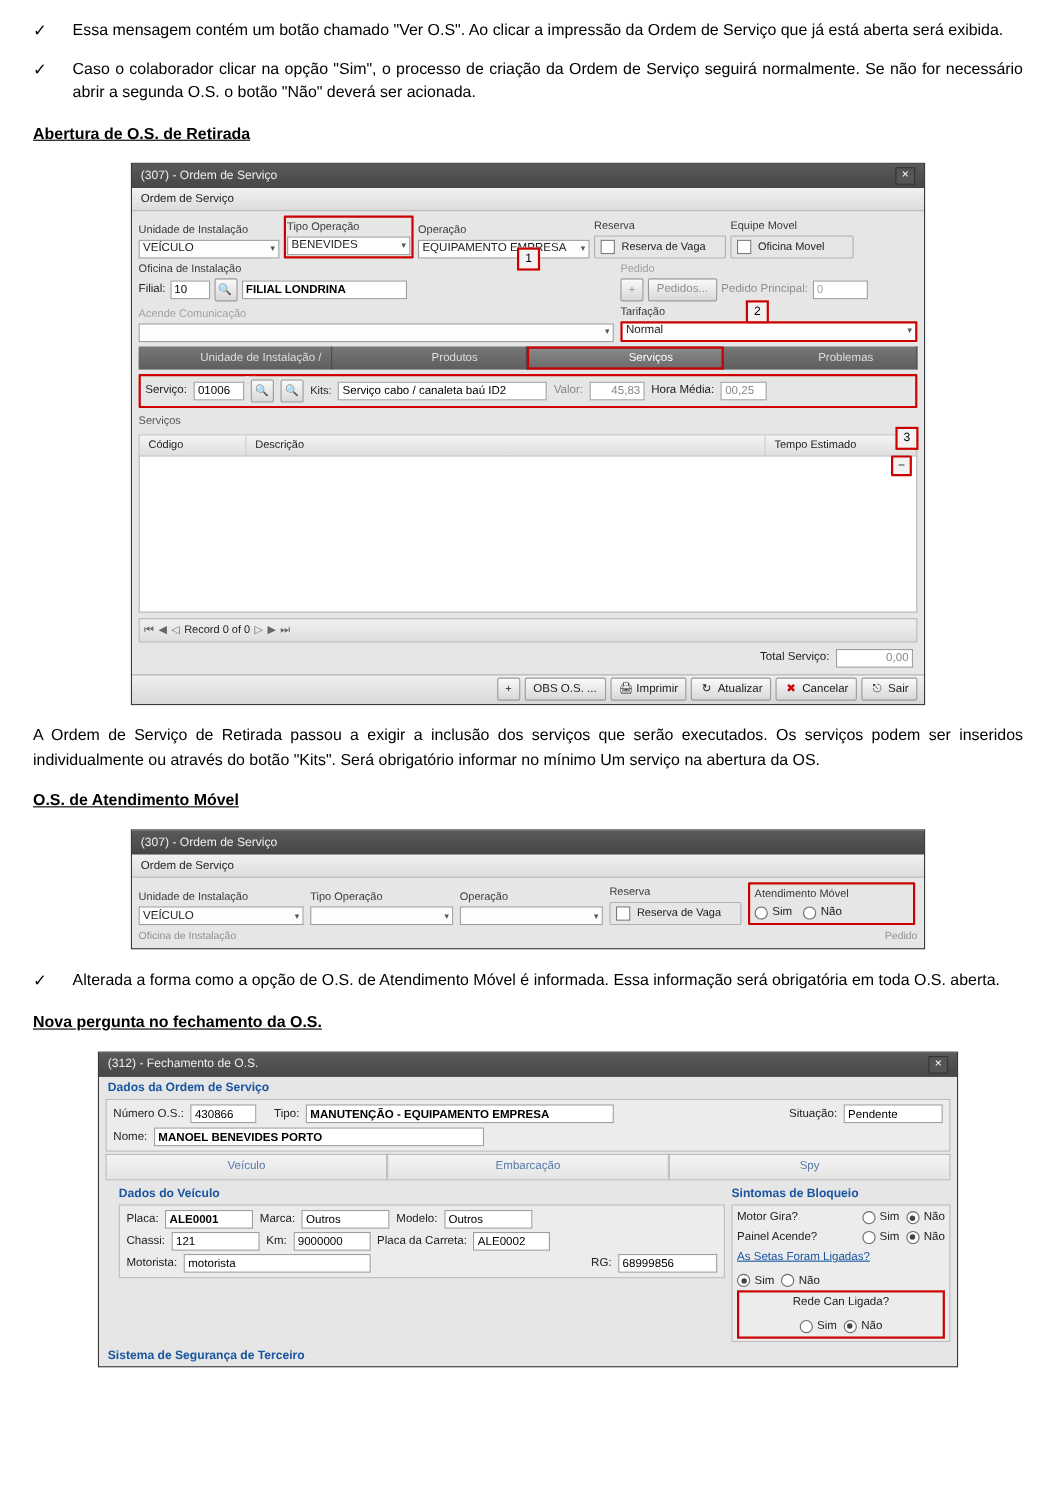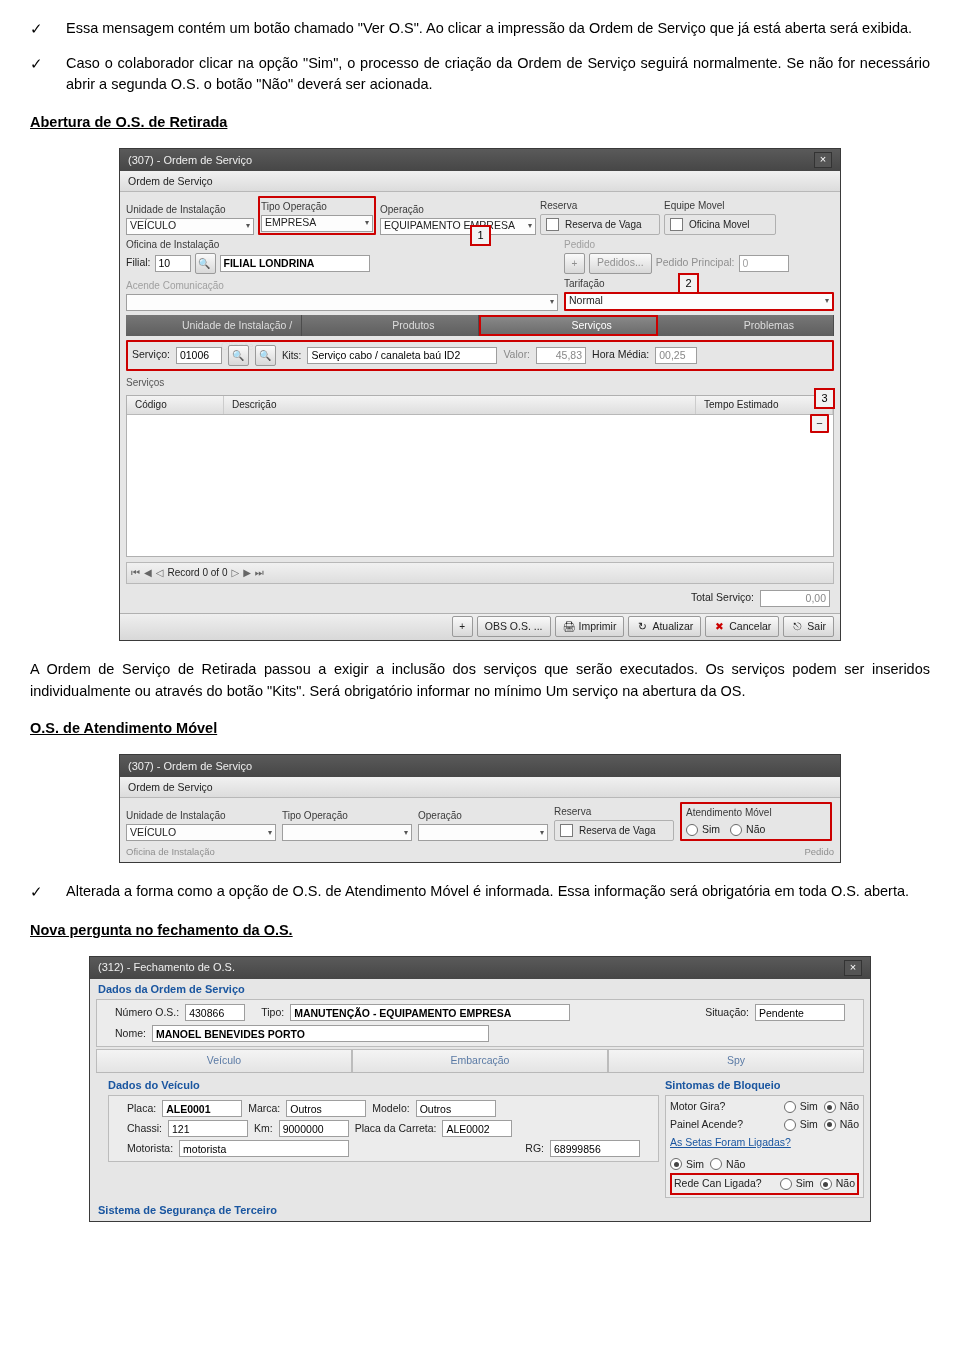--- a/index.html
+++ b/index.html
@@ -39,21 +39,21 @@
   .callout { position:absolute; width:17px; height:17px; border:2px solid #cc0000; background:#f2f2f2; text-align:center; line-height:17px; font-size:11px; color:#000; }
   
   .radio { width:10px; height:10px; border:1px solid #6a6a6a; border-radius:50%; background:#fff; display:inline-flex; align-items:center; justify-content:center; }
   .radio.checked::after { content:""; width:5px; height:5px; border-radius:50%; background:#444; }
   .radiorow { display:flex; align-items:center; gap:4px; font-size:10.5px; }
   .thinline { border:1px solid #b0b0b0; border-radius:2px; padding:2px 5px; font-size:10px; display:flex; align-items:center; gap:6px; background:#e6e6e6; }
   
   .tabsflat { display:flex; font-size:10.5px; border-bottom:1px solid #b8b8b8; margin:2px 6px 0 6px; background:#ececec; }
   .tabsflat .t { flex:1; text-align:center; padding:3px 0; border:1px solid #bcbcbc; border-bottom:none; background:linear-gradient(#f4f4f4,#e4e4e4); color:#5a7aa5; }
   .bluehead { color:#1a56a0; font-weight:bold; font-size:11px; margin:2px 8px; }
-  .panel { margin:2px 6px; border:1px solid #bcbcbc; background:#ececec; padding:4px 18px; }
+  .panel { margin:2px 6px; border:1px solid #bcbcbc; background:#ececec; padding:4px 6px; }
   .redmini { border:2px solid #cc0000; }
   .glyph { display:inline-block; width:12px; text-align:center; }
   .light { color:#8f8f8f; }
 </style>
 </head>
 <body>
 
 <div class="bullets">
   <div class="bullet">
     <span class="tick">✓</span>
@@ -78,21 +78,21 @@
     <div class="fld" style="width:128px;">
         <span class="lab">Unidade de Instalação</span>
         <div class="sel">
           <span>VEÍCULO</span>
           <span class="arrow">▾</span>
         </div>
       </div>
     <div class="fld redbox" style="width:112px; padding:1px;">
         <span class="lab">Tipo Operação</span>
         <div class="sel">
-          <span>EMPRESA</span>
+          <span>BENEVIDES</span>
           <span class="arrow">▾</span>
         </div>
       </div>
     <div class="fld" style="width:156px;">
         <span class="lab">Operação</span>
         <div class="sel">
           <span>EQUIPAMENTO EMPRESA</span>
           <span class="arrow">▾</span>
         </div>
       </div>
@@ -298,21 +298,21 @@
     <div class="row" style="gap:6px;">
       <span>Número O.S.:</span>
         <input class="inp" style="width: 60px;" value="430866">
       <span style="margin-left:10px">Tipo:</span>
         <input class="inp" style="width: 280px; font-weight: bold;" value="MANUTENÇÃO - EQUIPAMENTO EMPRESA">
       <span style="margin-left:auto">Situação:</span>
         <input class="inp" style="width: 90px;" value="Pendente">
     </div>
     <div class="row" style="gap:6px; margin-top:4px;">
       <span>Nome:</span>
-        <input class="inp" style="width: 337px; font-weight: bold;" value="MANOEL BENEVIDES PORTO">
+        <input class="inp" style="width: 300px; font-weight: bold;" value="MANOEL BENEVIDES PORTO">
     </div>
   </div>
 
   <div class="tabsflat">
     <div class="t">Veículo</div>
     <div class="t">Embarcação</div>
     <div class="t">Spy</div>
   </div>
 
   <div style="display:flex; gap:6px; margin:2px 6px 4px 18px;">
@@ -378,21 +378,21 @@
               <span class="radiorow">
                 <span class="radio checked"></span>
                 <span>Sim</span>
               </span>
               <span class="radiorow">
                 <span class="radio"></span>
                 <span>Não</span>
               </span>
             </span>
           </div>
-        <div class="row redmini" style="justify-content:space-between; padding:1px 2px;">
+        <div class="row redmini" style="justify-content:space-between; padding:1px 2px;flex-direction:column;">
             <span>Rede Can Ligada?</span>
             <span class="row" style="gap:6px;">
               <span class="radiorow">
                 <span class="radio"></span>
                 <span>Sim</span>
               </span>
               <span class="radiorow">
                 <span class="radio checked"></span>
                 <span>Não</span>
               </span>

